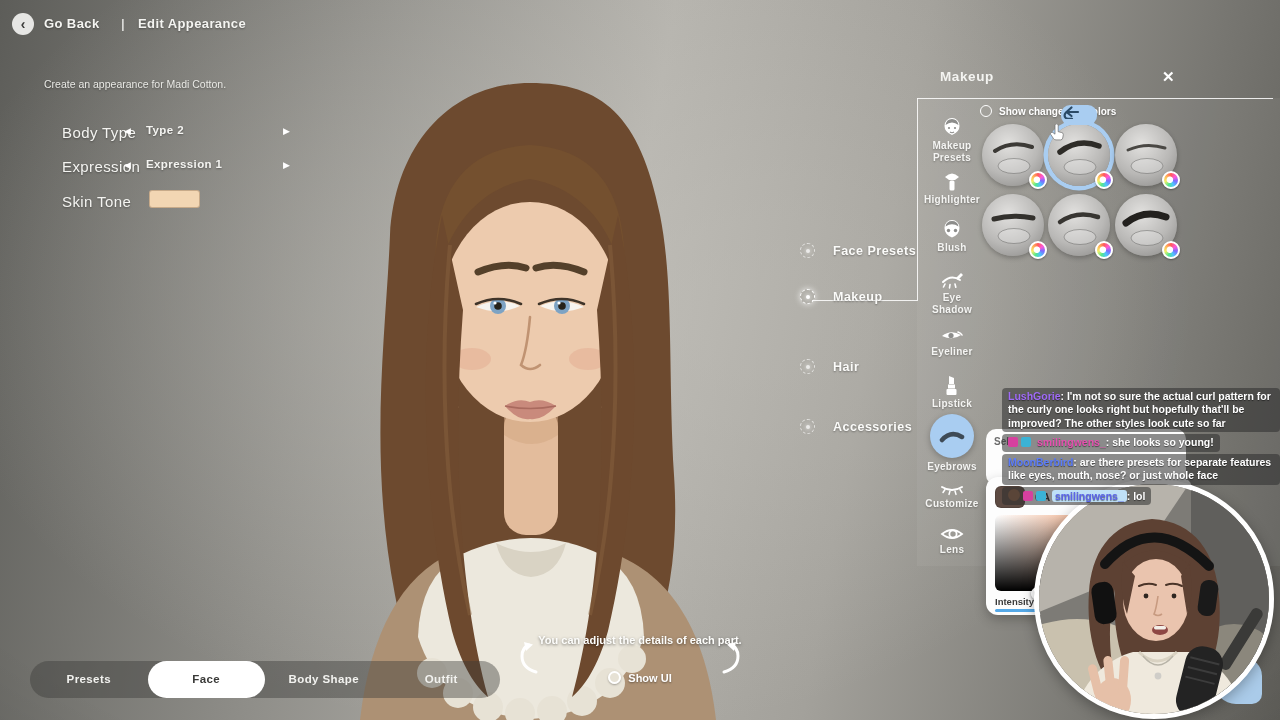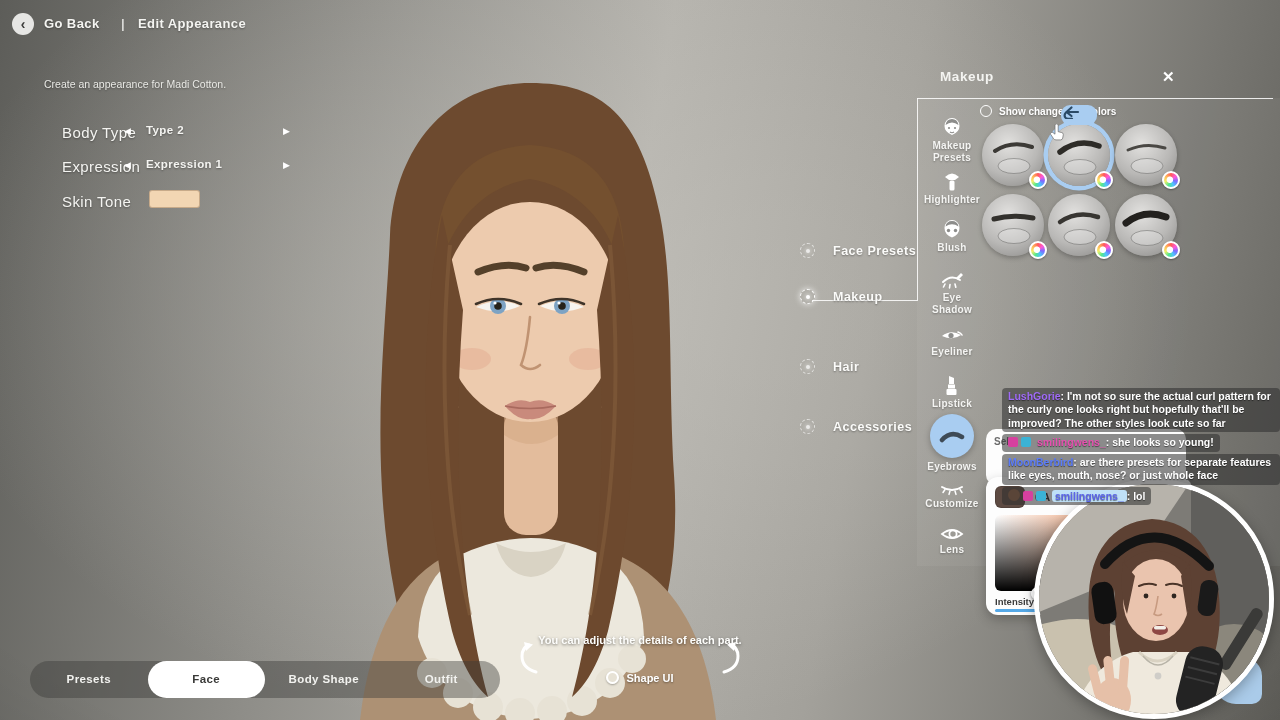--- a/index.html
+++ b/index.html
@@ -407,21 +407,21 @@
   <svg class="abs rot" style="left:514px;top:640px" width="30" height="36" viewBox="0 0 30 36">
     <path d="M22,32 Q8,28 8,16 Q8,8 15,5" stroke="#fff" stroke-width="3" fill="none" stroke-linecap="round"></path>
     <path d="M10,2 L19,4.5 L12,11 Z" fill="#fff"></path>
   </svg>
   <svg class="abs rot" style="left:716px;top:640px;transform:scaleX(-1)" width="30" height="36" viewBox="0 0 30 36">
     <path d="M22,32 Q8,28 8,16 Q8,8 15,5" stroke="#fff" stroke-width="3" fill="none" stroke-linecap="round"></path>
     <path d="M10,2 L19,4.5 L12,11 Z" fill="#fff"></path>
   </svg>
   <div class="abs hideui">
     <span class="ring"></span>
-    <span class="lbl">Shape UI</span>
+    <span class="lbl">Show UI</span>
   </div>
 
   <div class="abs tabs">
     <div class="tab">Presets</div>
     <div class="tab active">Face</div>
     <div class="tab">Body Shape</div>
     <div class="tab">Outfit</div>
   </div>
 
   <div class="abs blob"></div>

